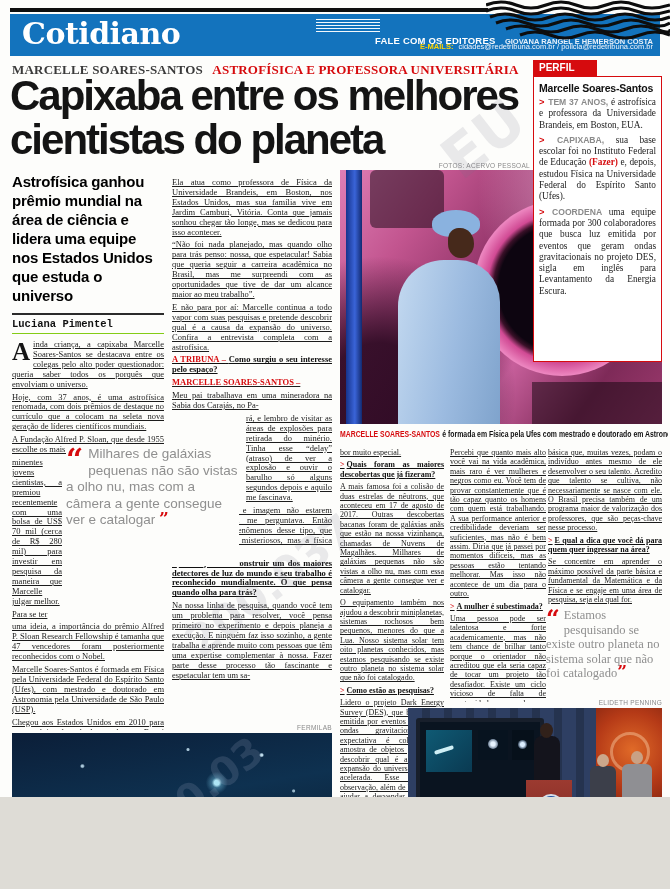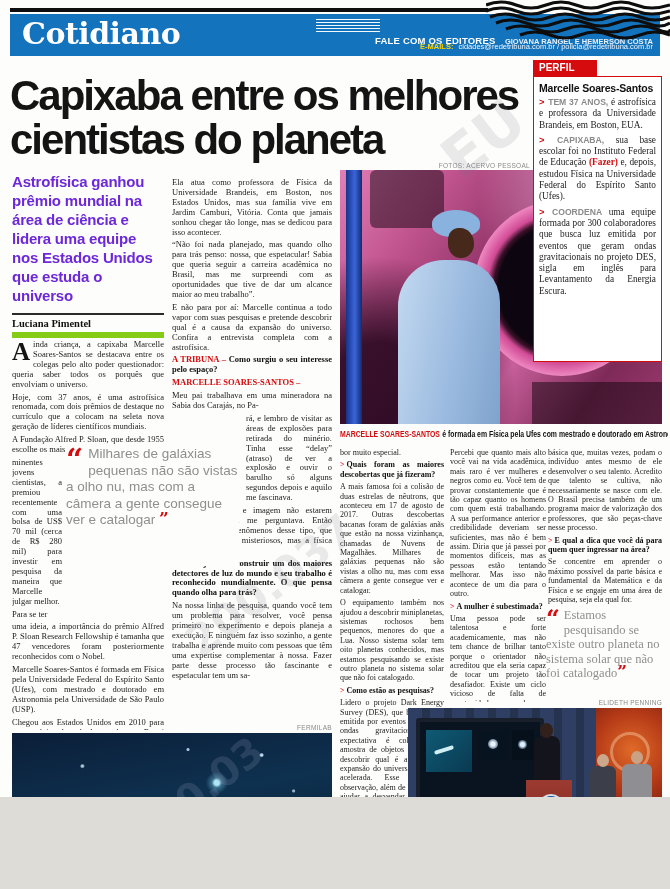--- a/index.html
+++ b/index.html
@@ -58,27 +58,27 @@
 
   
   .caption{font-family:"Liberation Sans",sans-serif;font-weight:bold;font-size:8.6px;color:#111;white-space:nowrap;}
   .caption .clead{color:#d60b0e;margin-right:3px;}
   .cap-main{left:340px;top:429px;width:328px;overflow:hidden;}
   .cap-main .sq{display:inline-block;transform:scaleX(.8);transform-origin:left top;}
   .cap-lect .sq{display:inline-block;transform:scaleX(.95);transform-origin:left top;}
 
   
   .deck{left:12px;top:172px;width:152px;font-family:"Liberation Sans",sans-serif;font-weight:bold;
-        font-size:15px;line-height:19px;color:#6d28d9;letter-spacing:-.2px;}
-  .byline{left:12px;top:313px;width:152px;border-top:2px solid #2b2b2b;border-bottom:6px solid #84cc16;
-          padding:3px 0 3px;font-family:Liberation Serif, serif;font-weight:bold;font-size:10.5px;color:#111;}
+        font-size:15px;line-height:19px;color:#000000;letter-spacing:-.2px;}
+  .byline{left:12px;top:313px;width:152px;border-top:2px solid #2b2b2b;border-bottom:1px solid #84cc16;
+          padding:3px 0 3px;font-family:Liberation Mono, monospace;font-weight:bold;font-size:10.5px;color:#111;}
 
   
   .col{font-size:8.5px;line-height:9.9px;text-align:justify;color:#1c1c1c;overflow:hidden;}
-  .col .p{margin:0 0 3px;}
+  .col .p{margin:0 0 3px;text-decoration:underline;}
   .col1{left:12px;top:340px;width:152px;height:390px;}
   .col2{left:172px;top:178px;width:160px;height:532px;}
   .col3{left:340px;top:448px;width:104px;height:354px;font-size:8px;line-height:9.4px;}
   .col4{left:450px;top:448px;width:96px;height:254px;font-size:8px;line-height:9.4px;}
   .col5{left:548px;top:448px;width:114px;height:158px;font-size:8px;line-height:9.4px;}
   .narrow1{width:50px;}
   .narrow2{width:86px;margin-left:74px;}
   .dropcap{float:left;font-size:25px;line-height:21px;font-weight:bold;padding:1px 3px 0 0;color:#141414;}
   .q{font-weight:bold;color:#101010;}
   .marker{color:#d60b0e;font-weight:bold;margin-right:2px;}
@@ -178,20 +178,24 @@
     <g stroke="#0d0d0d" stroke-width="3.1" fill="none">
       <path d="M0,5 Q15,-1 30,5 T60,5 T90,5 T120,5 T150,5 T184,5"></path>
       <path d="M0,11 Q15,5 30,11 T60,11 T90,11 T120,11 T150,11 T184,11"></path>
       <path d="M4,17 Q19,11 34,17 T64,17 T94,17 T124,17 T154,17 T184,17"></path>
       <path d="M10,23 Q25,17 40,23 T70,23 T100,23 T130,23 T160,23 T184,23"></path>
       <path d="M20,29 Q35,23 50,29 T80,29 T110,29 T140,29 T170,29 T184,29"></path>
       <path d="M34,35 Q49,29 64,35 T94,35 T124,35 T154,35 T184,35"></path>
     </g>
   </svg>
 
+  <div class="abs kicker">
+    <span class="kname">MARCELLE SOARES-SANTOS</span>
+    <span class="krole">ASTROFÍSICA E PROFESSORA UNIVERSITÁRIA</span>
+  </div>
   <div class="abs headline">
     <div>Capixaba entre os melhores</div>
     <div>cientistas do planeta</div>
   </div>
 
   <div class="abs perfil-tab">PERFIL</div>
   <div class="abs perfil">
     <div class="perfil-name">Marcelle Soares-Santos</div>
     <div class="perfil-item">
       <span class="pmark">&gt;</span>

